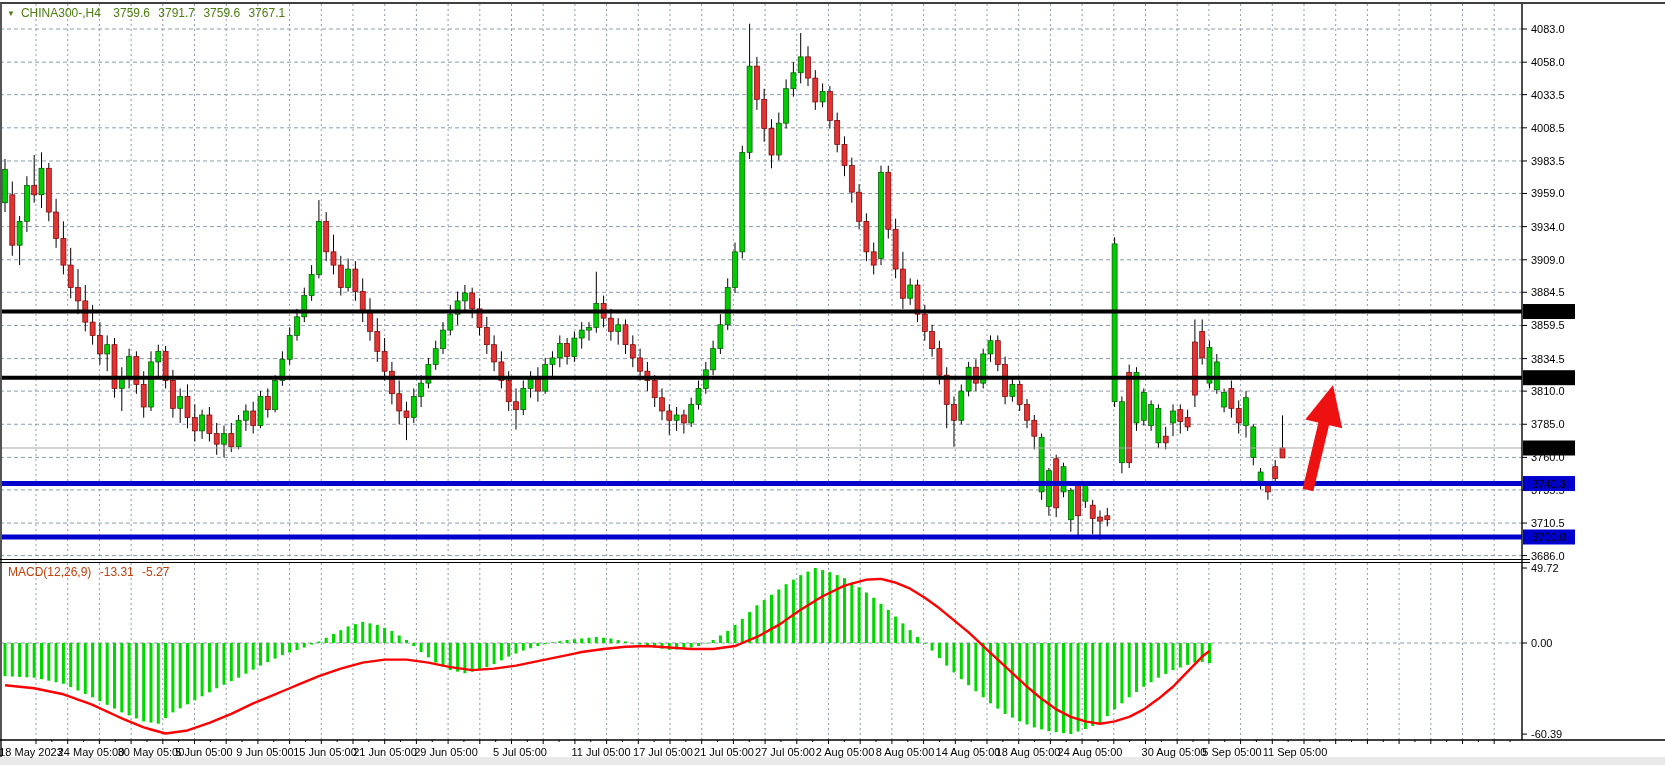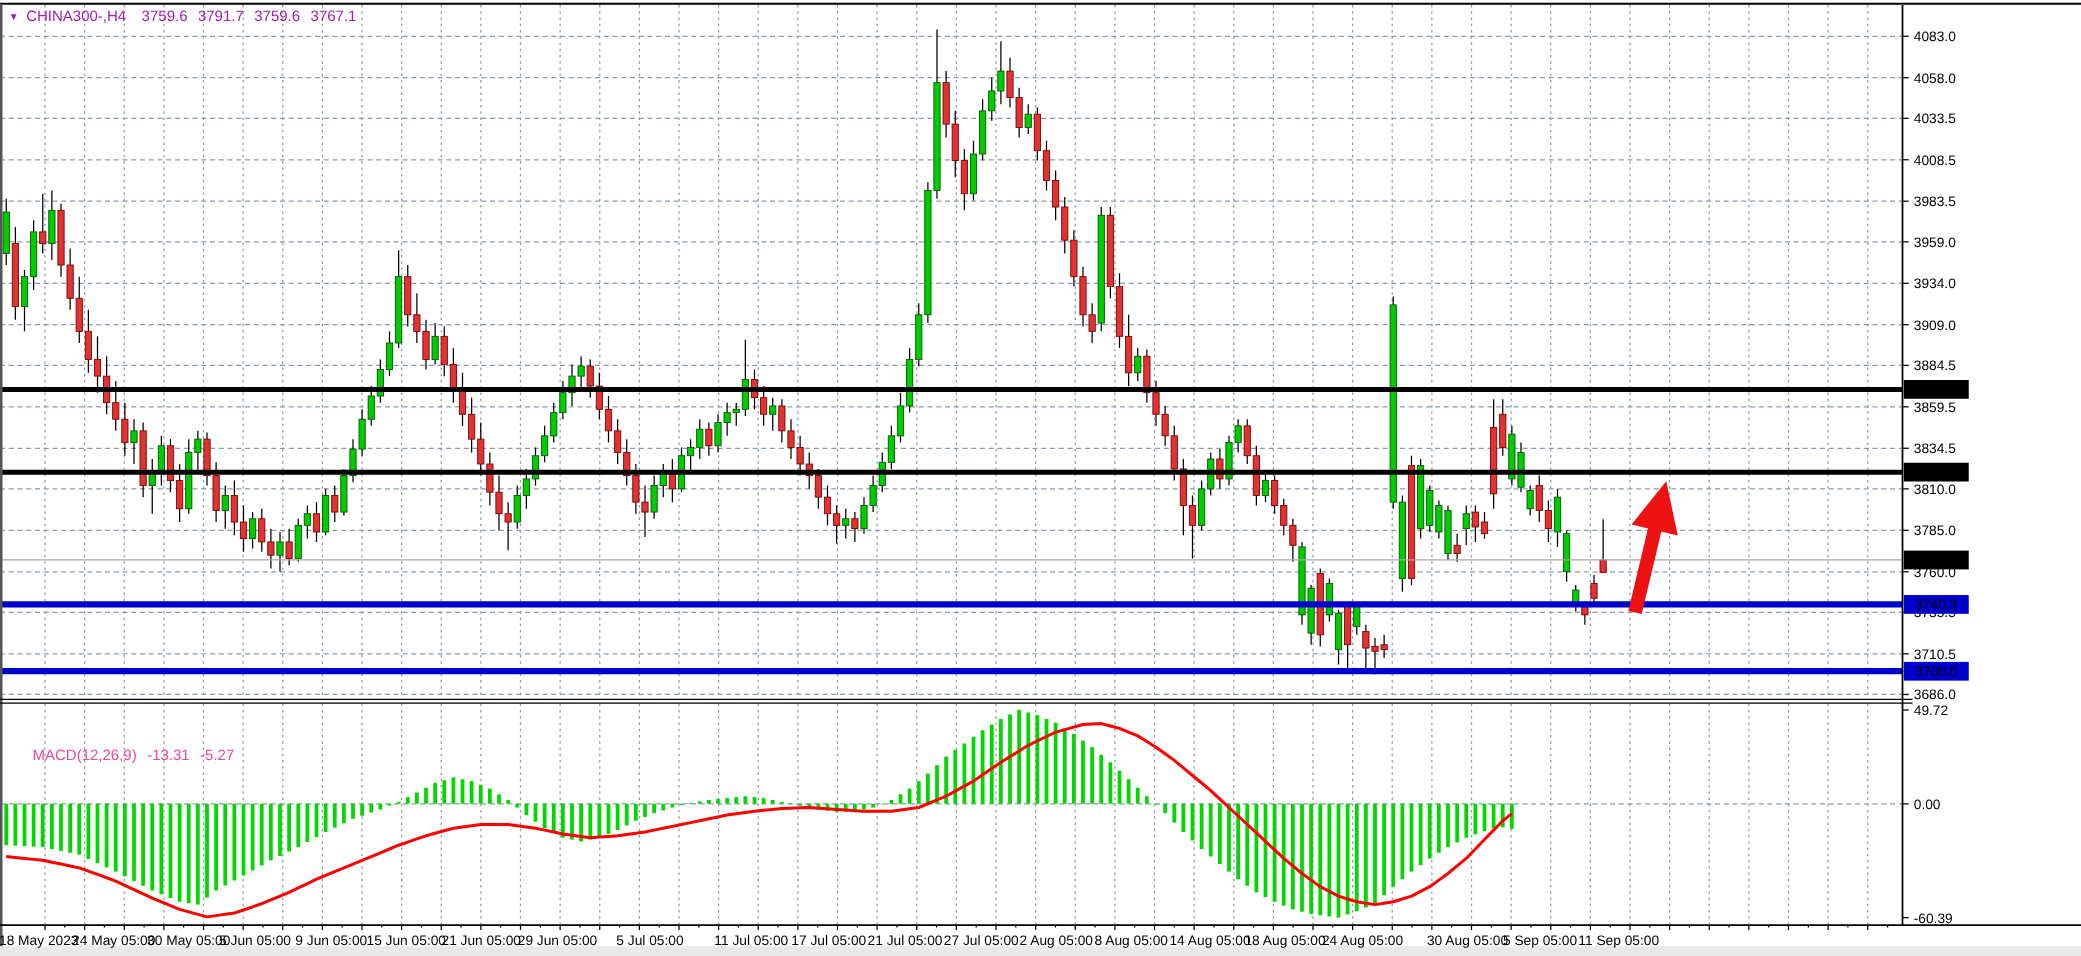--- a/index.html
+++ b/index.html
@@ -1,23 +1,23 @@
 <!DOCTYPE html>
 <html><head>
 <meta charset="utf-8">
 <style>
   html,body{margin:0;padding:0;background:#ffffff;}
   .win{position:relative;width:1665px;height:765px;background:#ffffff;overflow:hidden;
        font-family:"Liberation Sans",sans-serif;}
   .win svg{position:absolute;left:0;top:0;}
-  .hdr{position:absolute;left:7px;top:6px;font-size:12px;color:#a21caf;white-space:nowrap;}
+  .hdr{position:absolute;left:7px;top:6px;font-size:12px;color:#4d7c0f;white-space:nowrap;}
   .hdr .dd{font-size:8px;margin-right:6px;vertical-align:1px;cursor:pointer;}
   .hdr .q{margin-left:5px;}
   .hdr .sym{margin-right:4px;}
-  .macdlbl{position:absolute;left:8px;top:597px;font-size:12px;color:#ec4899;white-space:nowrap;margin-left:18px;}
+  .macdlbl{position:absolute;left:8px;top:565px;font-size:12px;color:#c2410c;white-space:nowrap;}
   .macdlbl .q{margin-left:5px;}
   svg text{font-family:"Liberation Sans",sans-serif;font-size:11px;fill:#000;}
 </style>
 </head>
 <body>
 
 <div class="win">
   <svg id="chart" width="1665" height="765">
       <g>
         <rect x="0" y="0" width="1665" height="765" fill="#ffffff"></rect>

